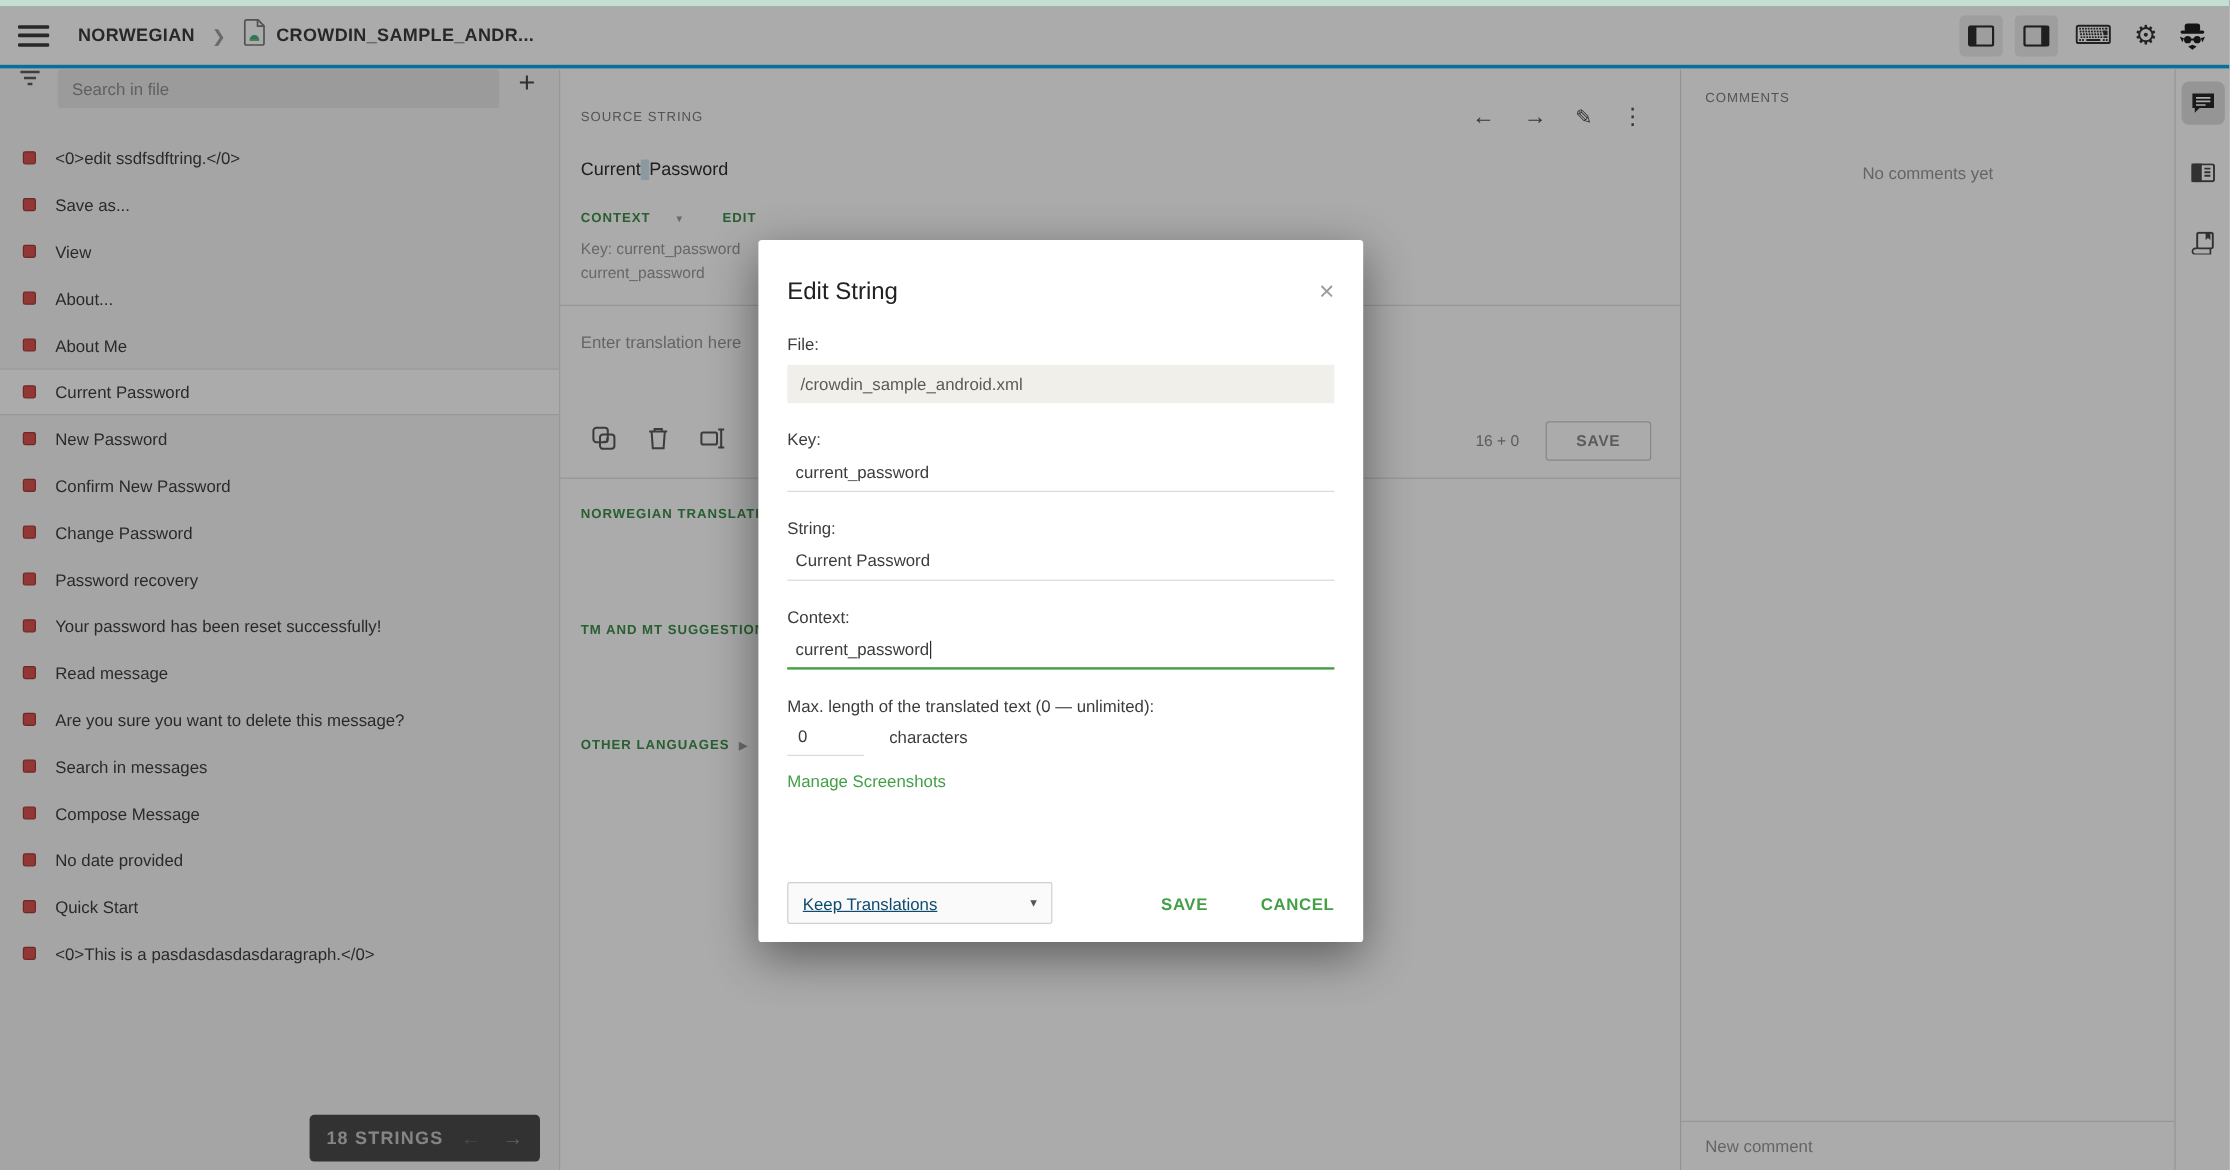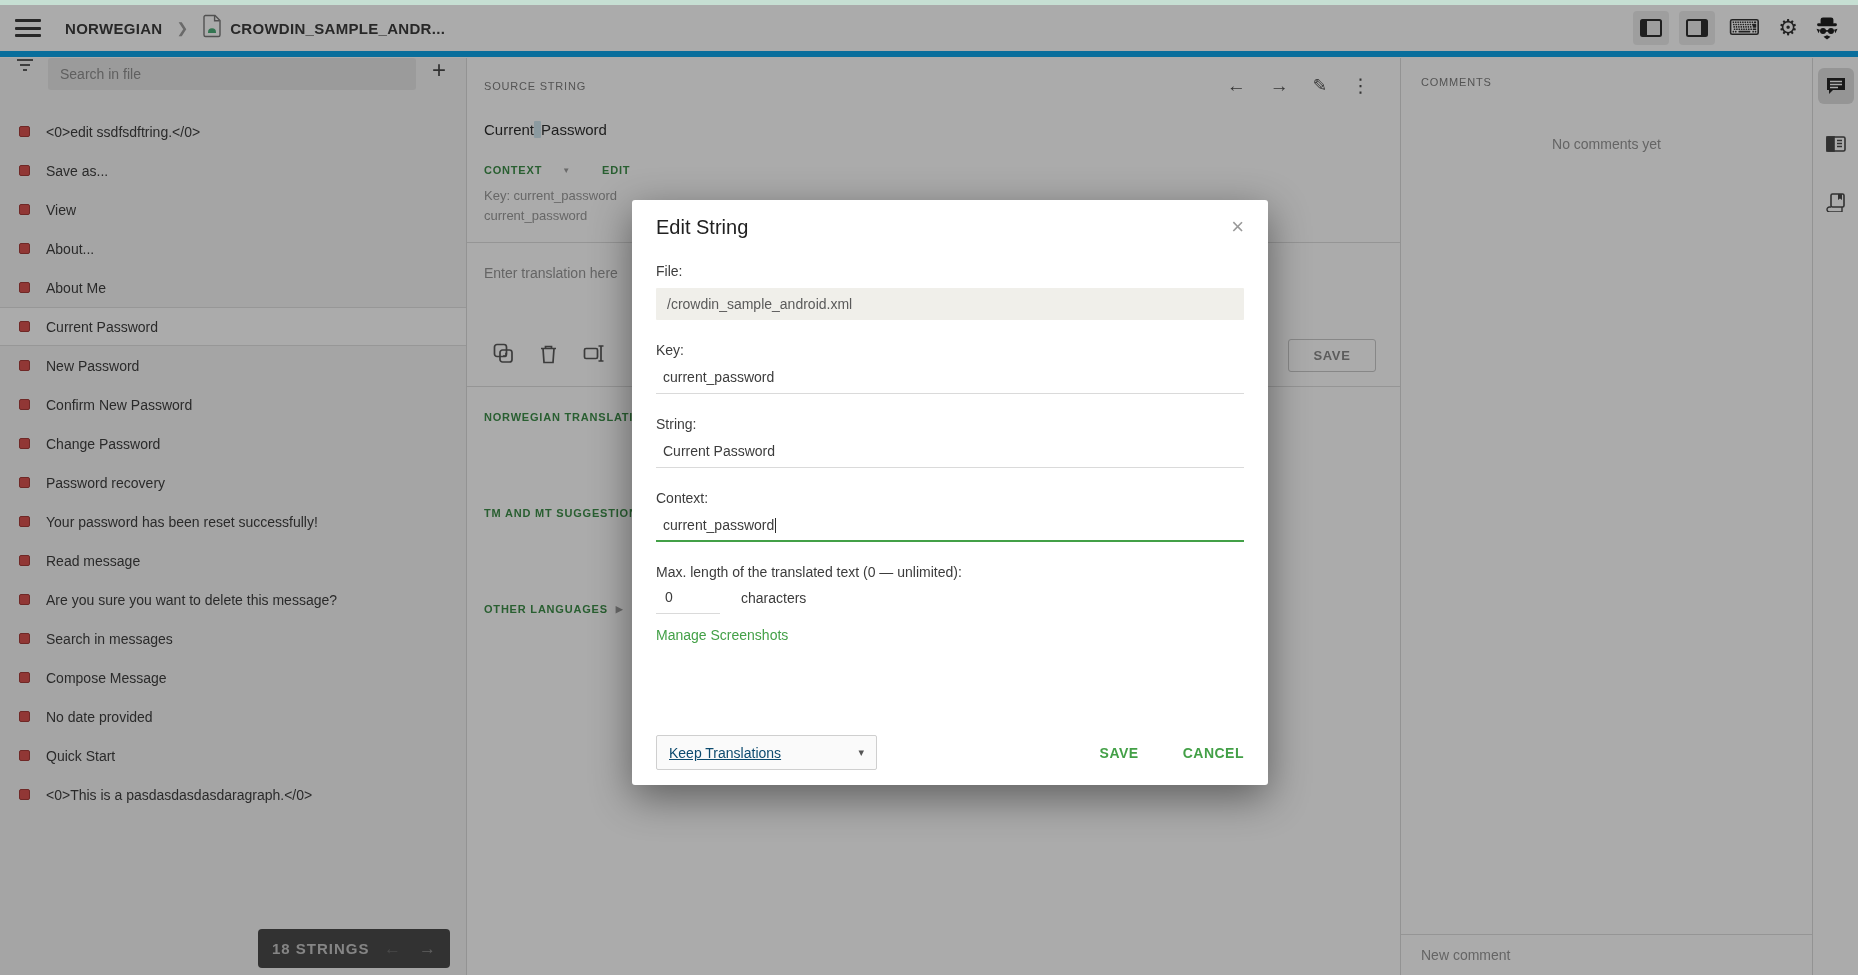--- a/index.html
+++ b/index.html
@@ -7,21 +7,21 @@
   .app {
     position:relative; width:1858px; height:975px; overflow:hidden;
     background:#fff; font-family:"Liberation Sans", sans-serif;
     -webkit-font-smoothing:antialiased;
   }
   
   .progress-strip { position:absolute; left:0; top:0; width:100%; height:5px; background:#c6dfd3; z-index:55; }
 
   
   .topbar { position:absolute; left:0; top:5px; width:100%; height:52px; background:#ffffff;
-            display:flex; align-items:center; border-bottom:6px solid #0ea5e9; }
+            display:flex; align-items:center; border-bottom:3px solid #0ea5e9; }
   .hamburger { width:26px; height:18px; margin-left:15px; display:flex; flex-direction:column; justify-content:space-between; cursor:pointer; }
   .hamburger span { display:block; height:3px; background:#3c3c3c; border-radius:1px; }
   .crumb-project { margin-left:24px; font-size:15px; font-weight:bold; color:#3c3c3c; letter-spacing:.3px; }
   .crumb-chev { margin:0 14px; color:#9e9e9e; font-size:14px; }
   .file-badge { display:flex; align-items:center; gap:8px; }
   .crumb-file { font-size:15px; font-weight:bold; color:#3c3c3c; letter-spacing:.3px; }
   .topbar-right { margin-left:auto; display:flex; align-items:center; gap:10px; padding-right:16px; }
   .tb-btn { width:36px; height:34px; display:flex; align-items:center; justify-content:center; border-radius:4px; cursor:pointer; color:#2f2f2f; }
   .tb-btn.toggled { background:#ececec; }
   .tb-glyph { font-size:22px; color:#333; line-height:1; cursor:pointer; padding:0 4px; }
@@ -41,21 +41,21 @@
   .string-row .lbl { margin-left:16px; font-size:14px; color:#3f3f3f; white-space:nowrap; overflow:hidden; }
   .string-row.selected { background:#ffffff; border-top:1px solid #e2e2e2; border-bottom:1px solid #e2e2e2; }
   .pager-pill { position:absolute; left:258px; top:871px; width:192px; height:39px; background:rgba(60,60,60,.92);
                 border-radius:4px; display:flex; align-items:center; padding:0 14px; z-index:5; }
   .pager-pill .cnt { font-size:15px; font-weight:bold; letter-spacing:1px; color:#c7c7c7; }
   .pager-arrows { margin-left:auto; display:flex; gap:18px; }
   .pager-arrows span { color:#8f8f8f; font-size:17px; cursor:pointer; line-height:1; }
 
   
   .main { position:absolute; left:467px; top:58px; width:933px; bottom:0; background:#ffffff; }
-  .src-header-row { display:flex; align-items:center; padding:18px 30px 0 17px; }
+  .src-header-row { display:flex; align-items:center; padding:30px 30px 0 17px; }
   .src-header { font-size:11px; letter-spacing:.8px; color:#7d7d7d; }
   .src-actions { margin-left:auto; display:flex; gap:24px; align-items:center; }
   .src-actions .ic { color:#4f4f4f; font-size:19px; line-height:1; cursor:pointer; }
   .source-text { padding:26px 17px 0; font-size:15px; color:#2f2f2f; }
   .space-mark { display:inline-block; width:7px; height:17px; background:#cfe6ef; vertical-align:text-bottom; border-radius:1px; }
   .context-row { display:flex; align-items:center; gap:20px; padding:26px 17px 0; }
   .ctx-lbl { font-size:11px; font-weight:bold; letter-spacing:.8px; color:#3e8e4a; cursor:pointer; }
   .ctx-tri { font-size:8px; color:#9e9e9e; }
   .edit-lbl { margin-left:12px; font-size:11px; font-weight:bold; letter-spacing:.8px; color:#3e8e4a; cursor:pointer; }
   .key-lines { padding:10px 17px 0; font-size:13px; color:#9a9a9a; line-height:20px; }
@@ -85,22 +85,22 @@
 
   
   .right-strip { position:absolute; left:1812px; top:58px; width:46px; bottom:0; background:#ffffff; border-left:1px solid #dcdcdc; }
   .strip-btn { width:36px; height:36px; margin:10px auto 0; display:flex; align-items:center; justify-content:center;
                border-radius:6px; color:#4a4a4a; cursor:pointer; }
   .strip-btn.active { background:#dedede; color:#262626; }
   .strip-btn + .strip-btn { margin-top:22px; }
 
   
   .overlay { position:absolute; inset:0; background:rgba(0,0,0,.33); z-index:50; }
-  .modal { position:absolute; left:632px; top:200px; width:636px; height:585px; background:#ffffff; z-index:70;
-           border-radius:3px; box-shadow:0 12px 40px rgba(0,0,0,.45); padding:16px 24px; }
+  .modal { position:absolute; left:632px; top:200px; width:504px; height:585px; background:#ffffff; z-index:70;
+           border-radius:3px; box-shadow:0 12px 40px rgba(0,0,0,.45); padding:32px 24px; }
   .modal-title-row { display:flex; align-items:flex-start; }
   .modal-title { font-size:20px; color:#212121; }
   .modal-close { margin-left:auto; font-size:22px; color:#9a9a9a; line-height:1; cursor:pointer; }
   .f-label { margin-top:22px; font-size:14px; color:#3c3c3c; }
   .f-label.first { margin-top:24px; }
   .file-box { margin-top:9px; background:#f0efea; padding:8px 11px; font-size:14px; color:#5a5a5a; border-radius:1px; }
   .u-input { display:block; width:100%; margin-top:4px; border:none; border-bottom:1px solid #dadada; outline:none;
              padding:7px 0 8px 7px; font-size:14px; color:#3c3c3c; background:transparent;
              font-family:"Liberation Sans", sans-serif; }
   .ctx-field { margin-top:4px; border-bottom:2px solid #43a047; padding:7px 0 7px 7px; font-size:14px; color:#3c3c3c; cursor:text; }

